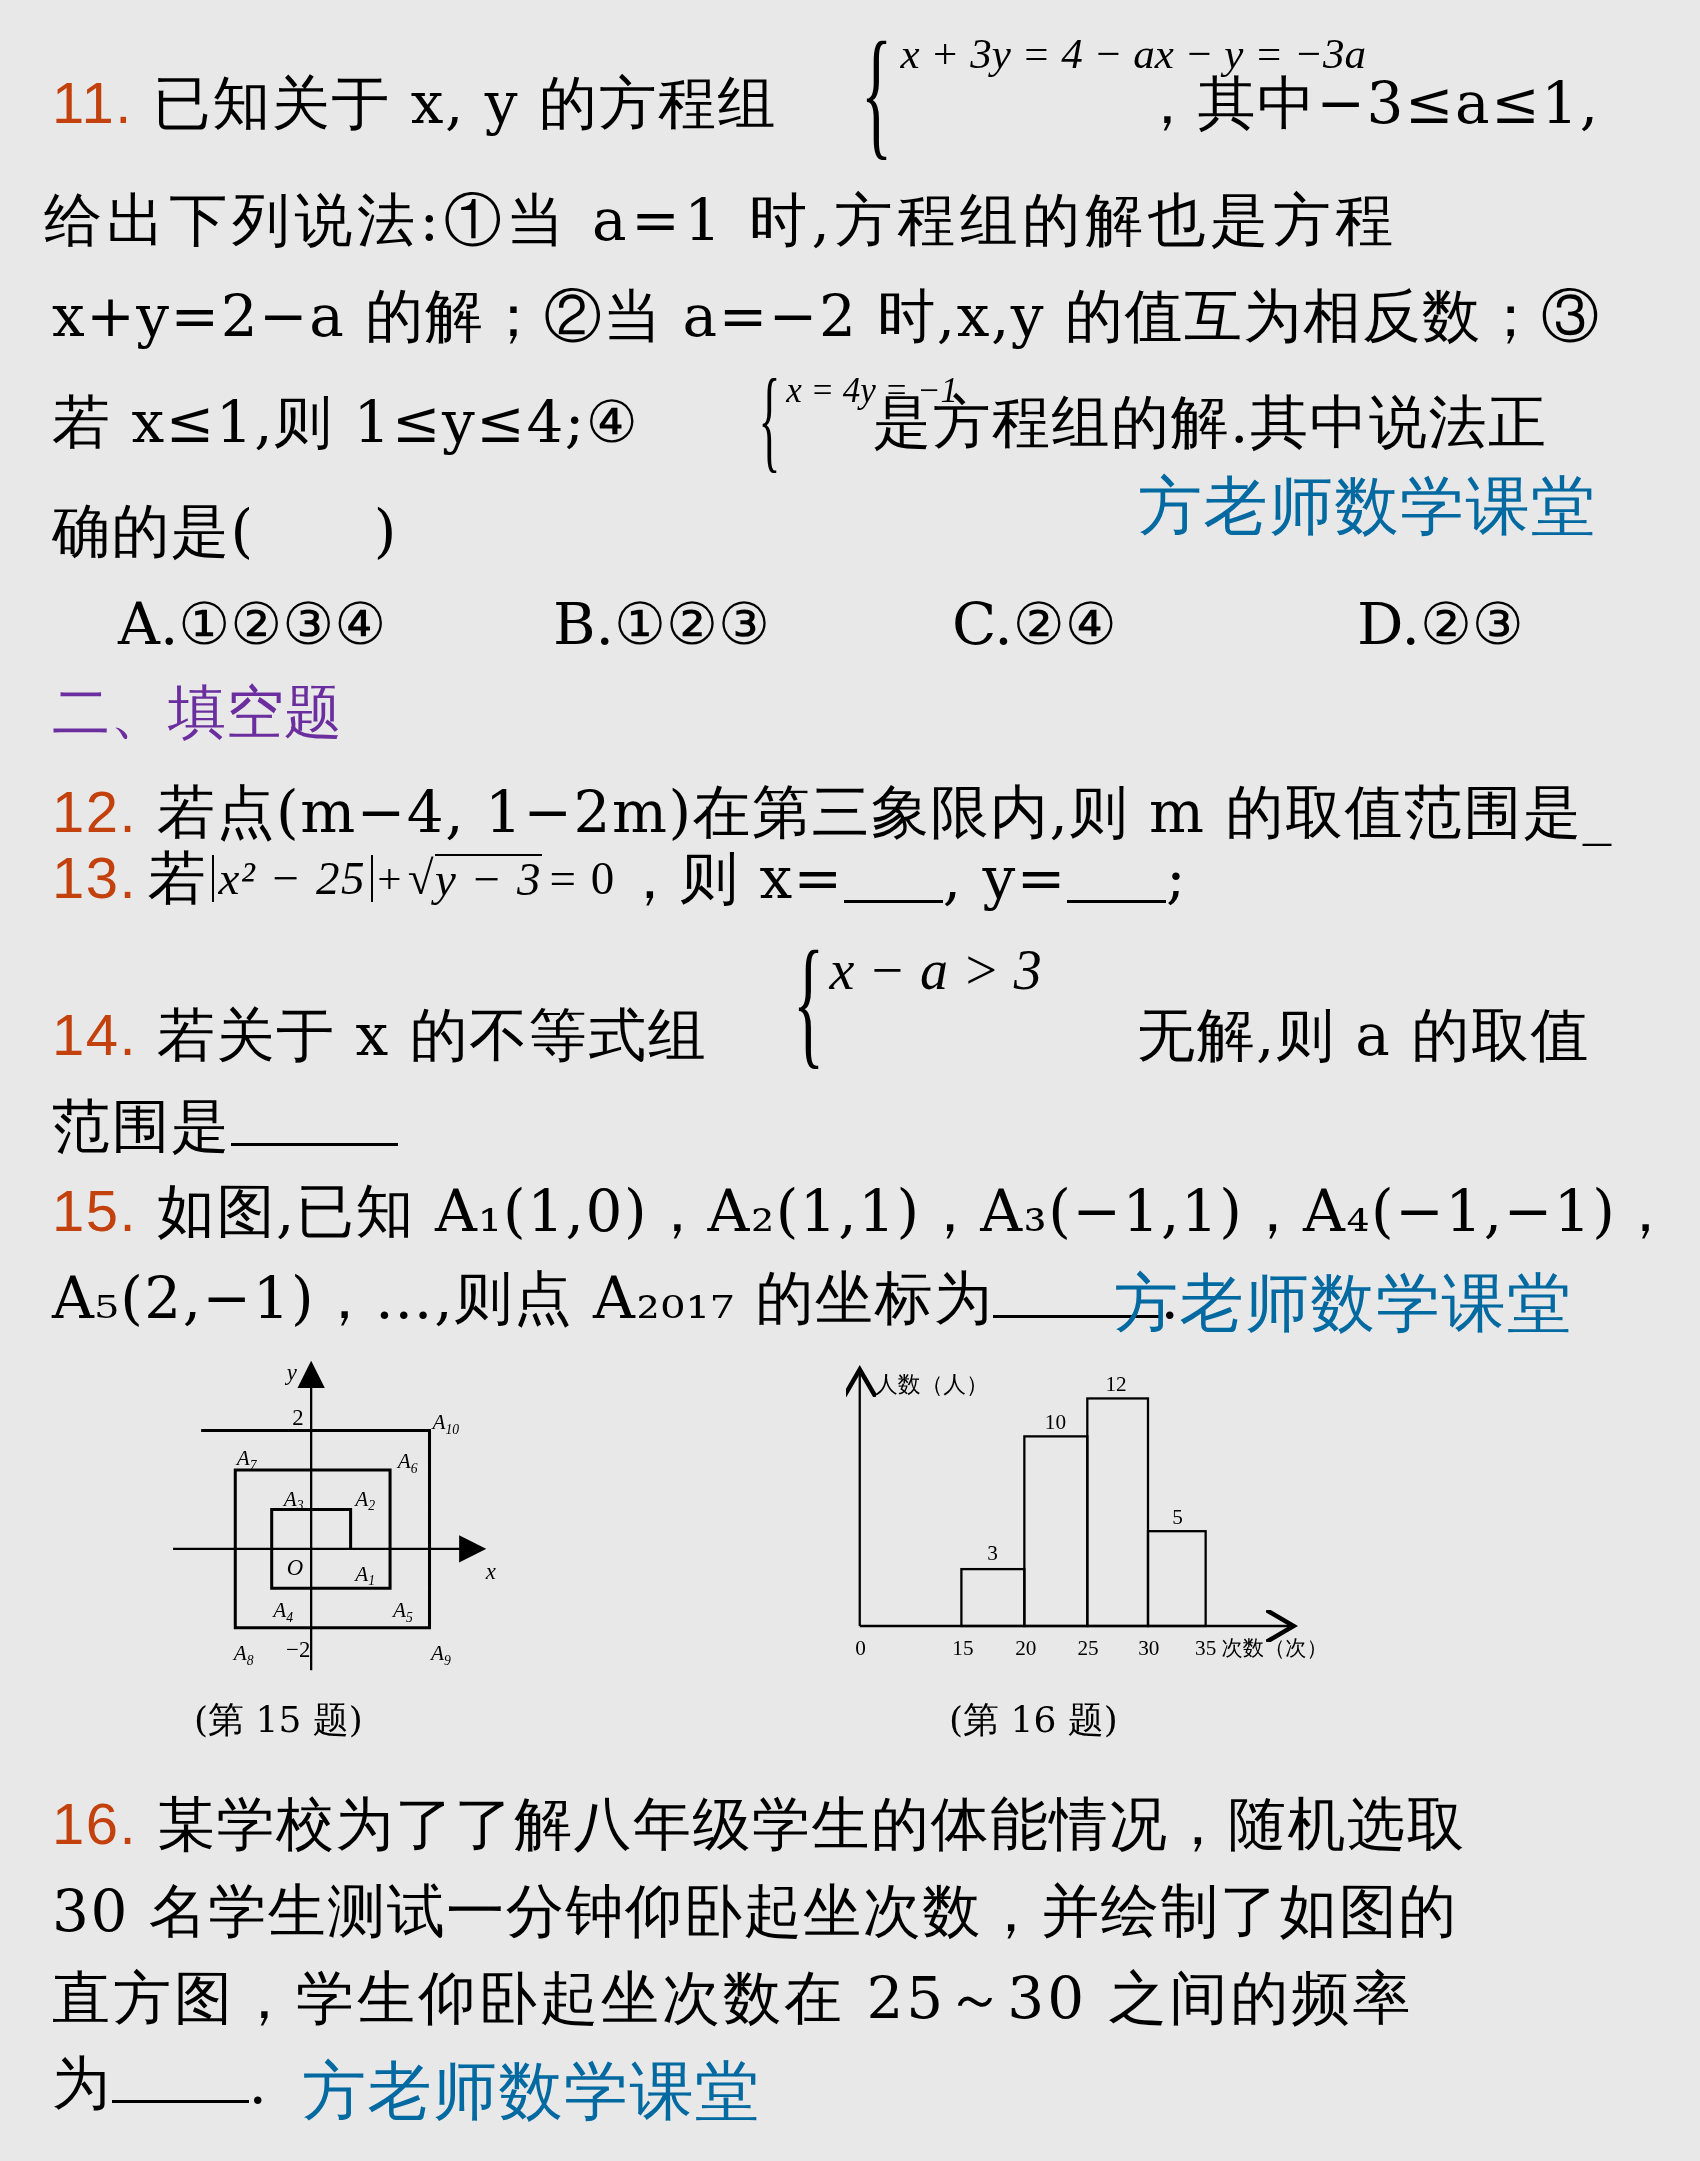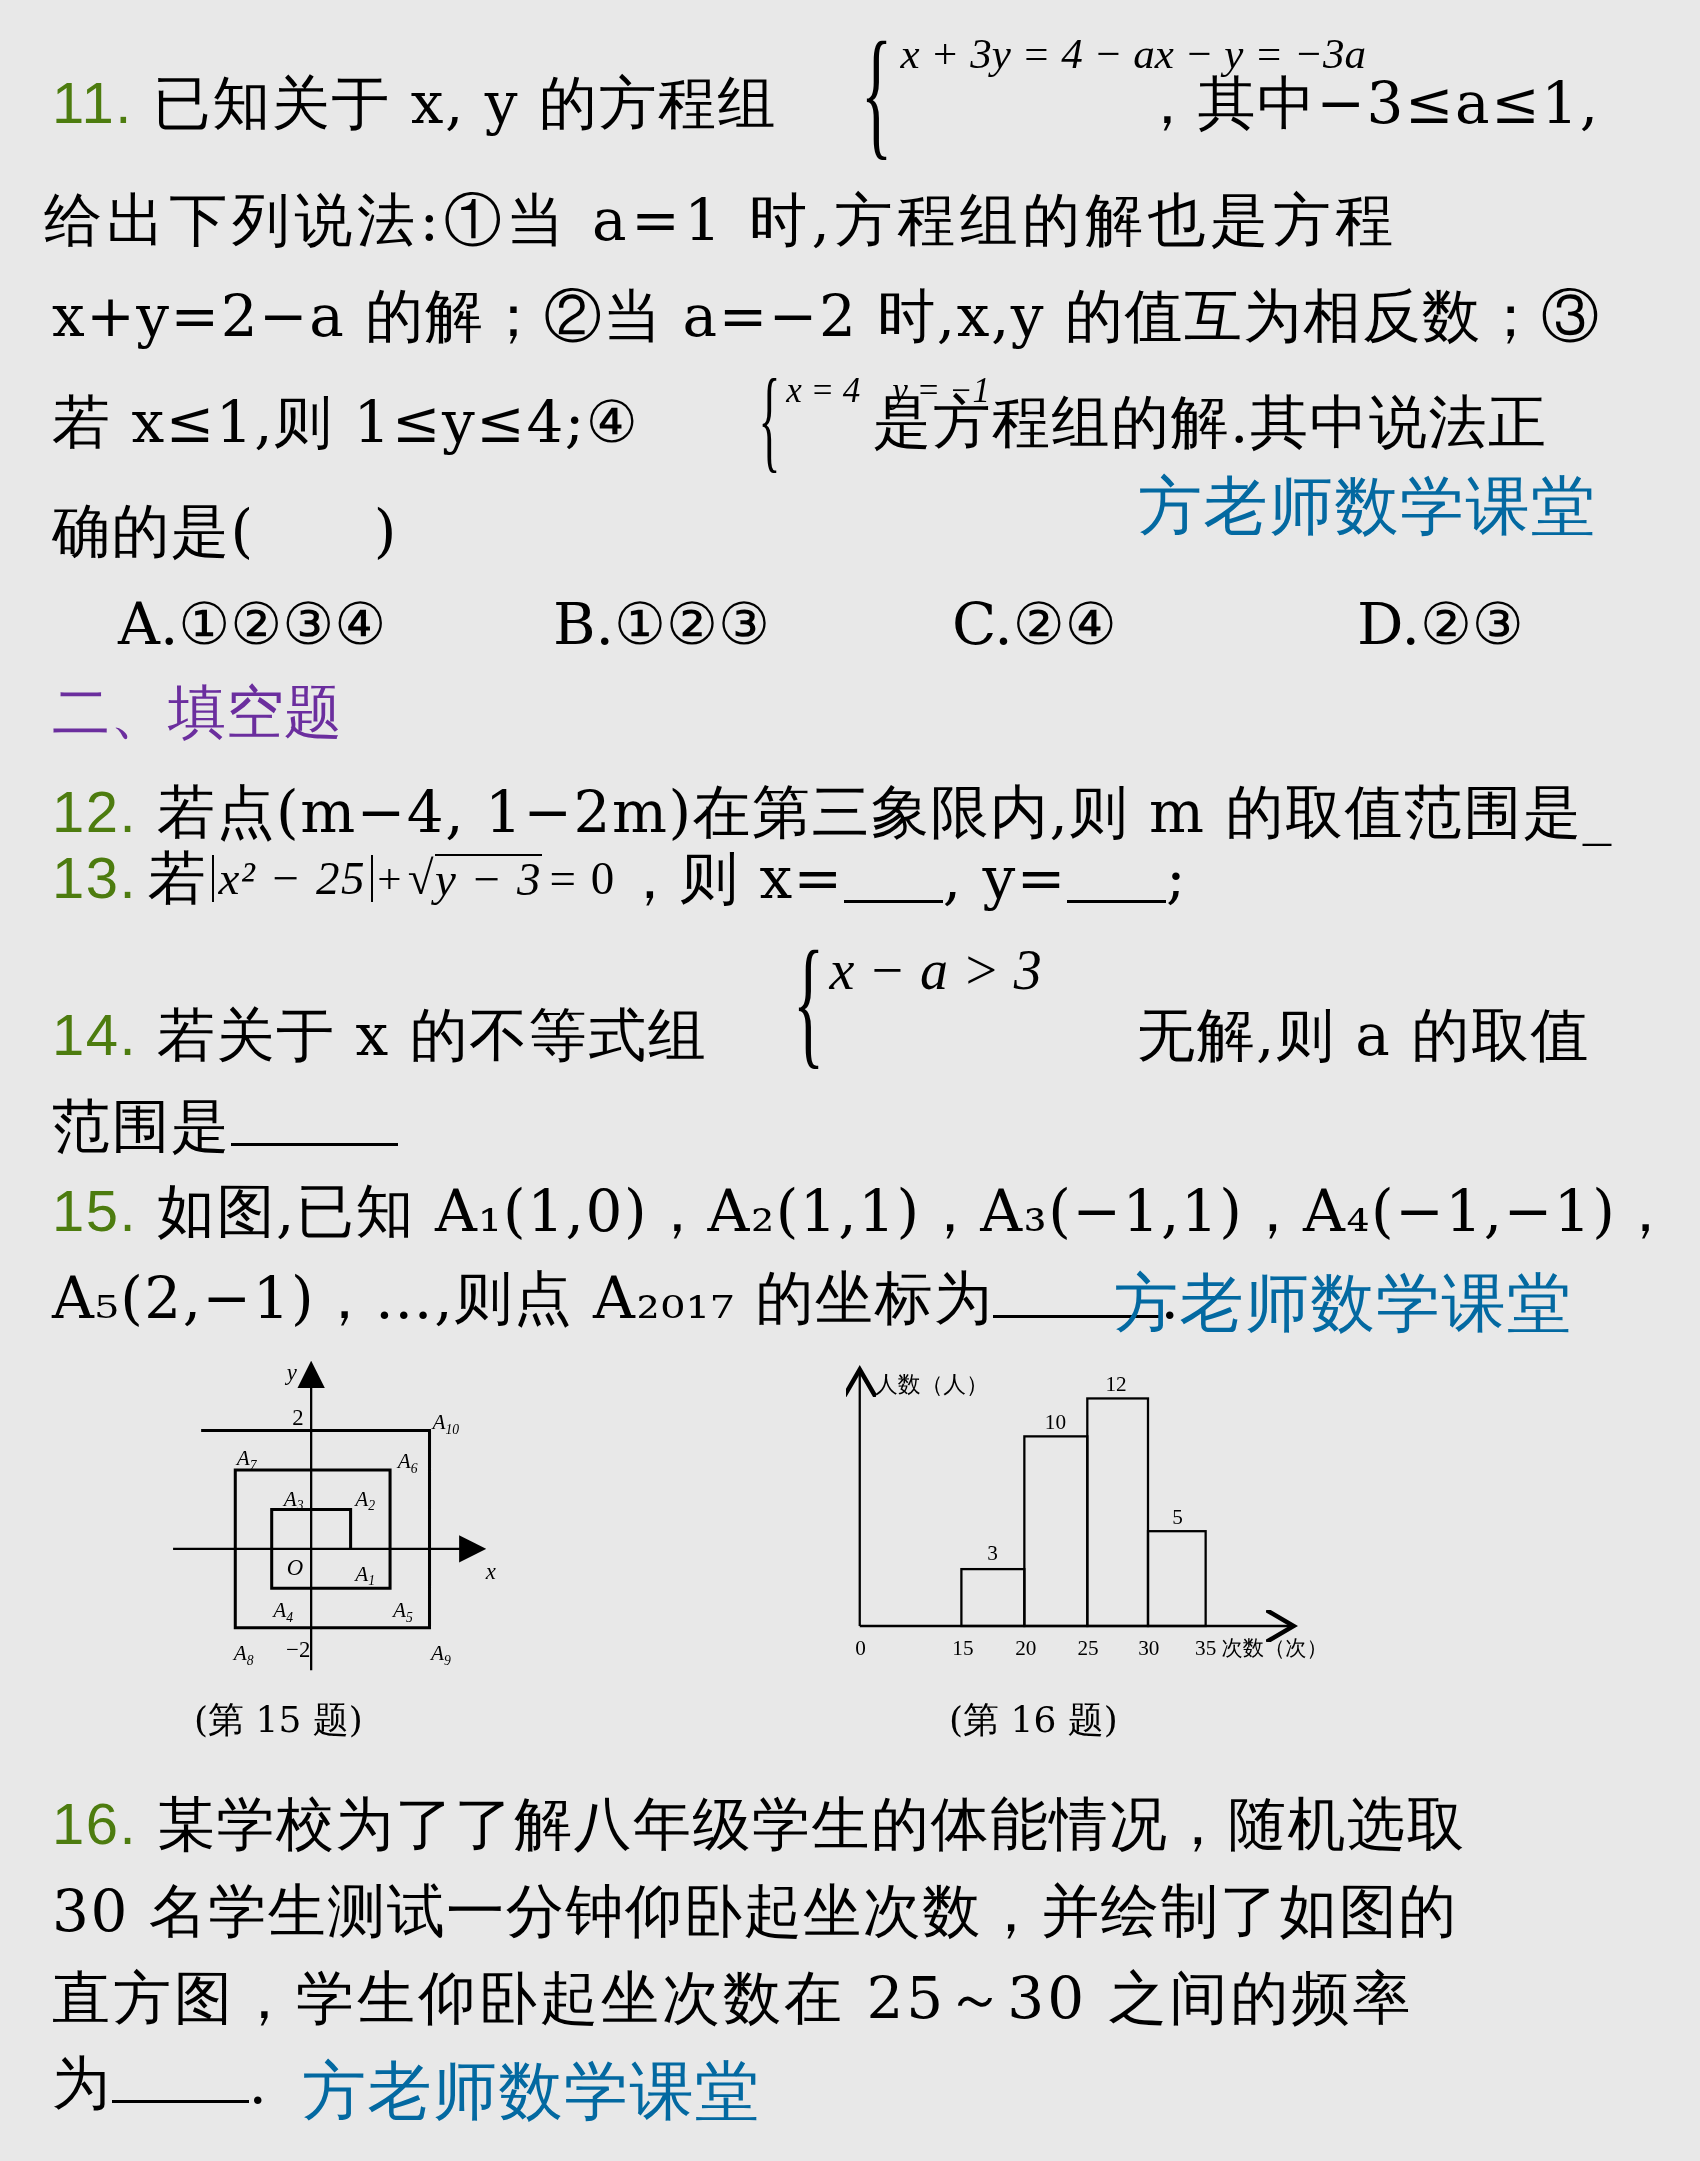--- a/index.html
+++ b/index.html
@@ -2,21 +2,21 @@
 <html style="font-size:12px"><head>
 <meta charset="utf-8">
 <style>
   html, body { margin:0; padding:0; }
   body {
     width:1700px; height:2161px; background:#e8e8e8; position:relative; overflow:hidden;
     font-family:"DejaVu Serif","Liberation Serif",serif; color:#000;
   }
   .abs { position:absolute; white-space:nowrap; }
   .line { font-size:58px; line-height:1; letter-spacing:1.5px; }
-  .qnum { color:#4d7c0f; font-family:"Liberation Sans","DejaVu Sans",sans-serif; }
+  .qnum { color:#c2410c; font-family:"Liberation Sans","DejaVu Sans",sans-serif; }
   .sec { color:#6b2e9e; font-size:58px; }
   .wm { color:#0369a1; font-size:64px; font-family:"DejaVu Serif",serif; letter-spacing:1.5px; }
   .math { font-family:"Liberation Serif","DejaVu Serif",serif; font-style:italic; }
   .brace-sys { position:absolute; display:flex; align-items:center; }
   .brace { font-family:"Liberation Serif",serif; font-weight:100; line-height:1; }
   .sys-lines { display:flex; justify-content:flex-end; }
   .blank { display:inline-block; border-bottom:3.8px solid #000; height:46px; vertical-align:baseline; }
   .opt { font-size:58px; }
   .caption { font-size:36px; font-family:"DejaVu Serif",serif; }
   svg text { font-family:"Liberation Serif","DejaVu Serif",serif; }
@@ -36,21 +36,21 @@
   </div>
 </div>
 <div class="abs line" style="left:1138px; top:74px;">，其中−3≤a≤1,</div>
 
 <div class="abs line" style="left:44px; top:191px; letter-spacing:4.6px;">给出下列说法:①当 a=1 时,方程组的解也是方程</div>
 <div class="abs line" style="left:52px; top:287px;">x+y=2−a 的解；②当 a=−2 时,x,y 的值互为相反数；③</div>
 
 <div class="abs line" style="left:52px; top:393px;">若 x≤1,则 1≤y≤4;④</div>
 <div class="brace-sys" style="left:742px; top:363px; height:114px;">
   <span class="brace" style="font-size:114px; transform:scaleX(0.4); display:inline-block; margin-right:-10.6px;">{</span>
-  <div class="sys-lines math" style="font-size:35px; height:99px;gap:32px;">
+  <div class="sys-lines math" style="font-size:35px; height:99px;">
     <span>x = 4</span>
     <span>y = −1</span>
   </div>
 </div>
 <div class="abs line" style="left:873px; top:393px;">是方程组的解.其中说法正</div>
 
 <div class="abs wm" style="left:1138px; top:463px;">方老师数学课堂</div>
 
 <div class="abs line" style="left:52px; top:502px;">确的是(　　)</div>
 

